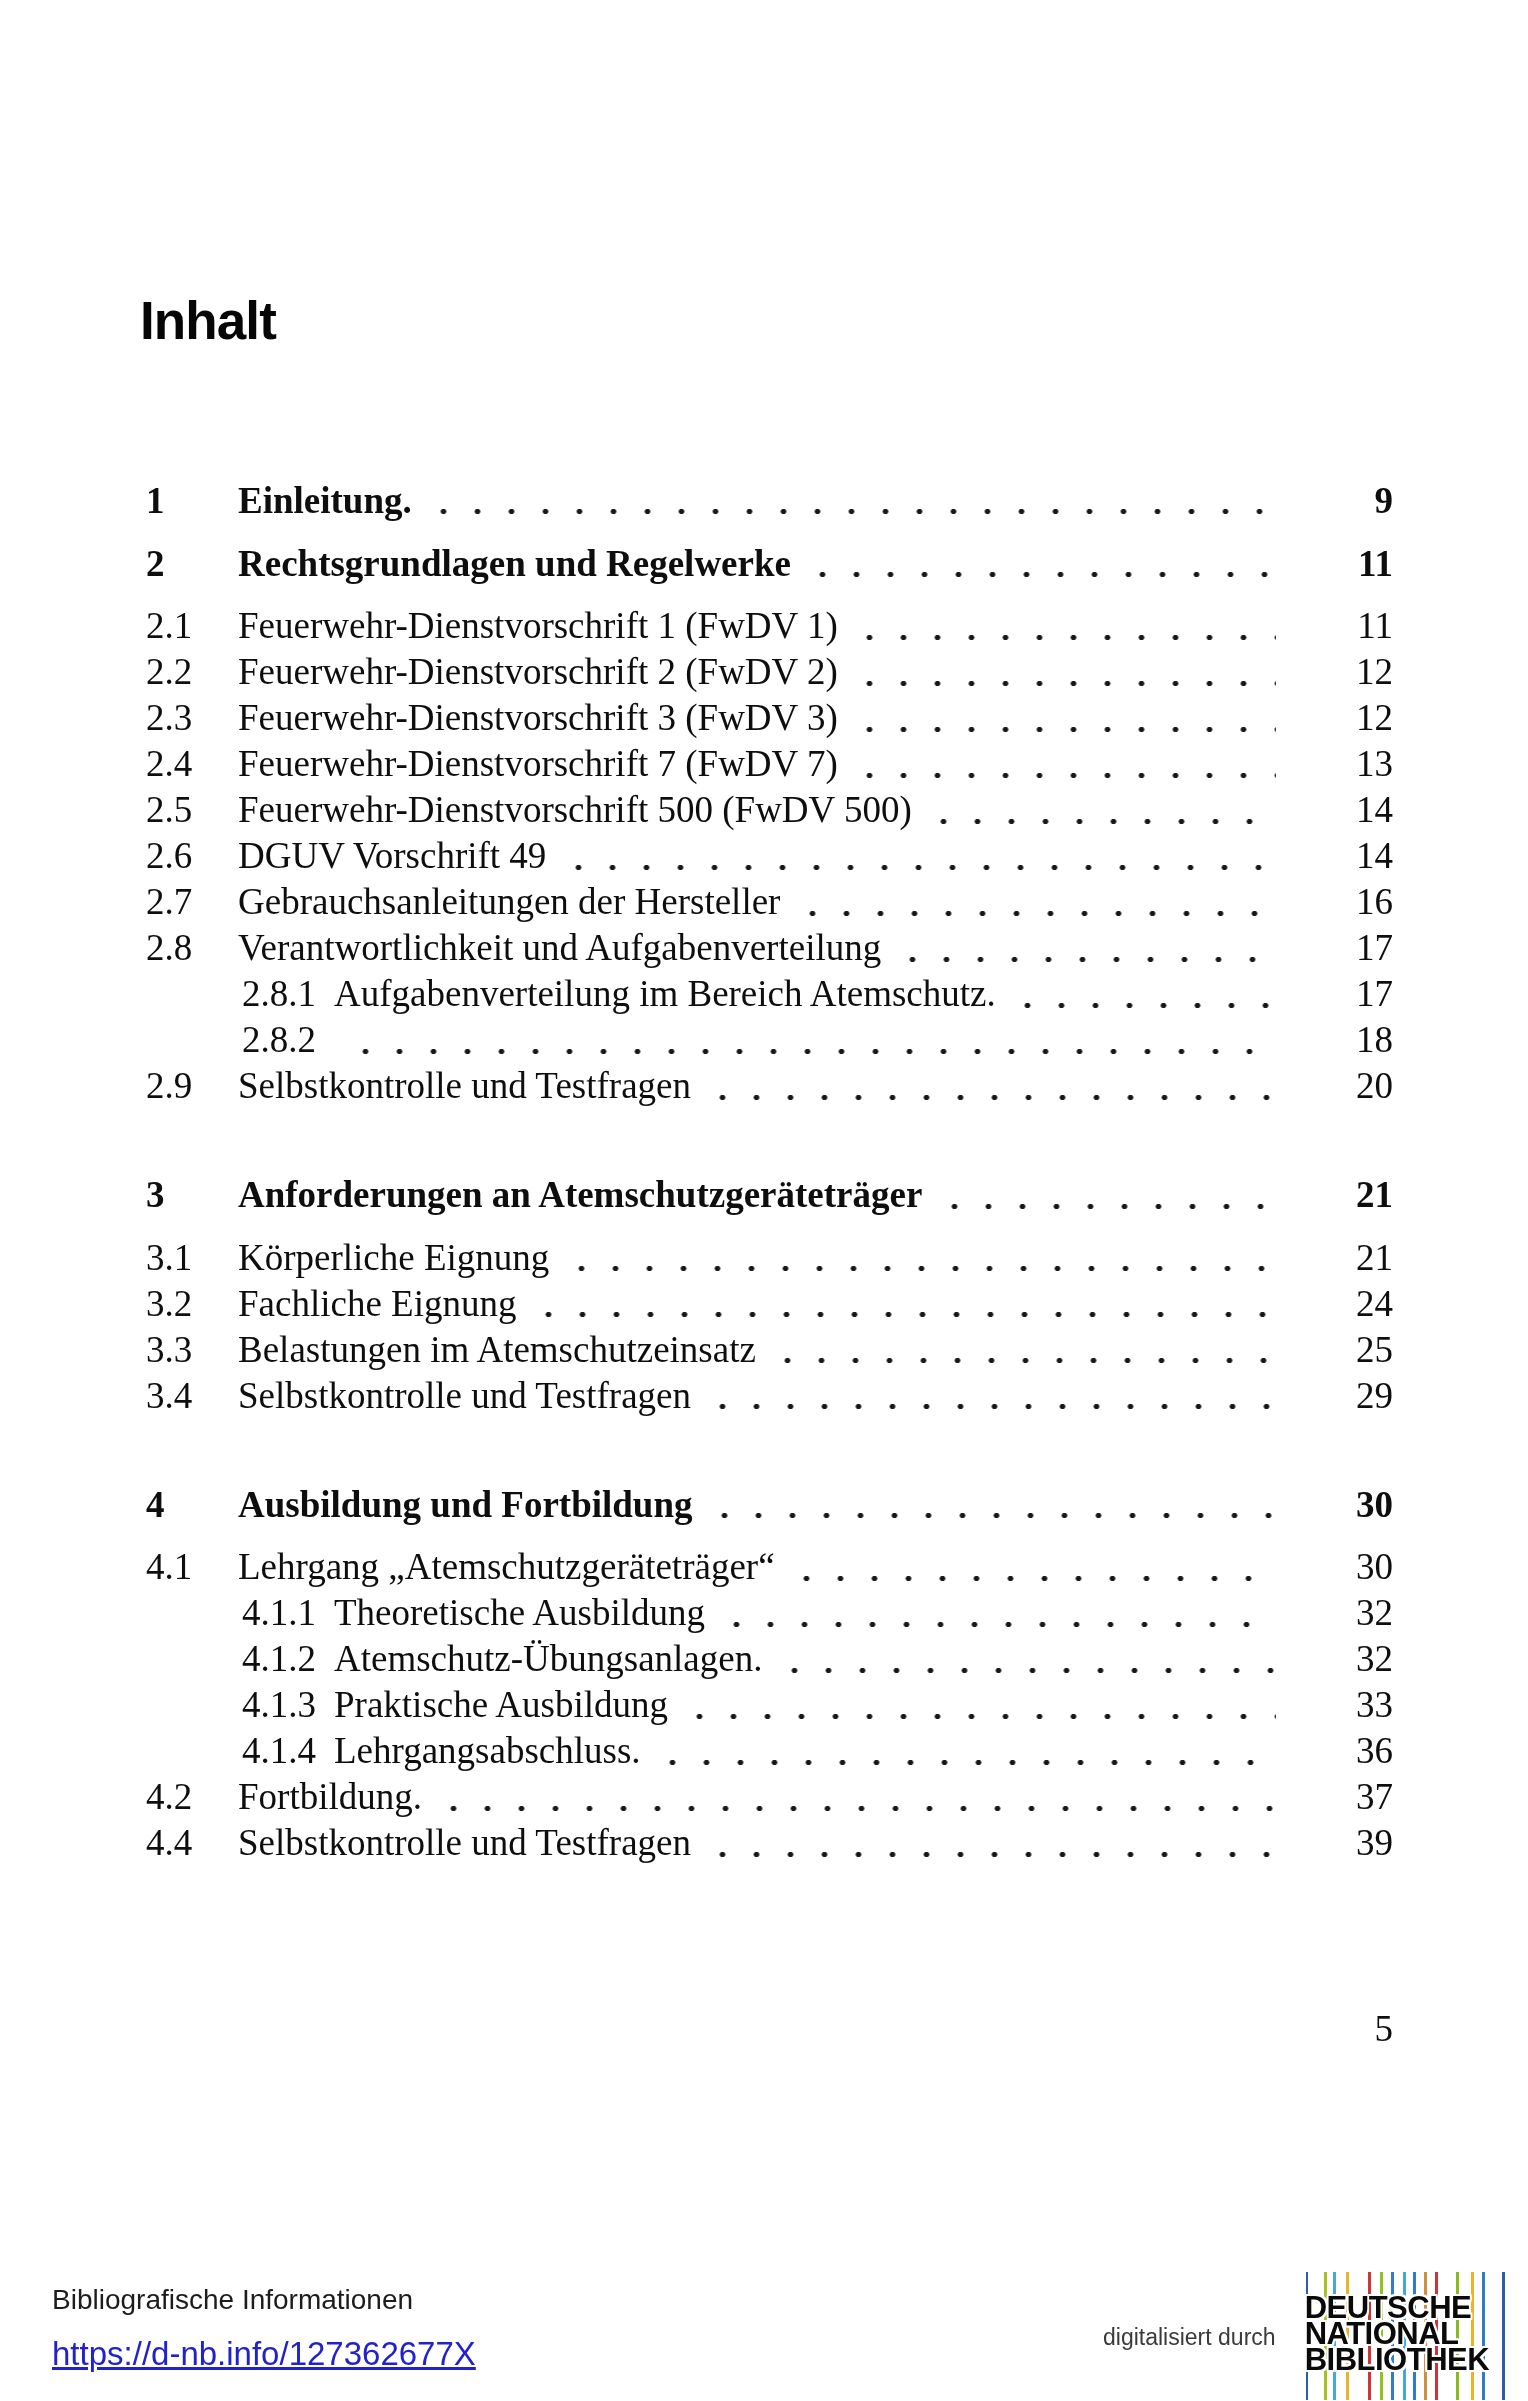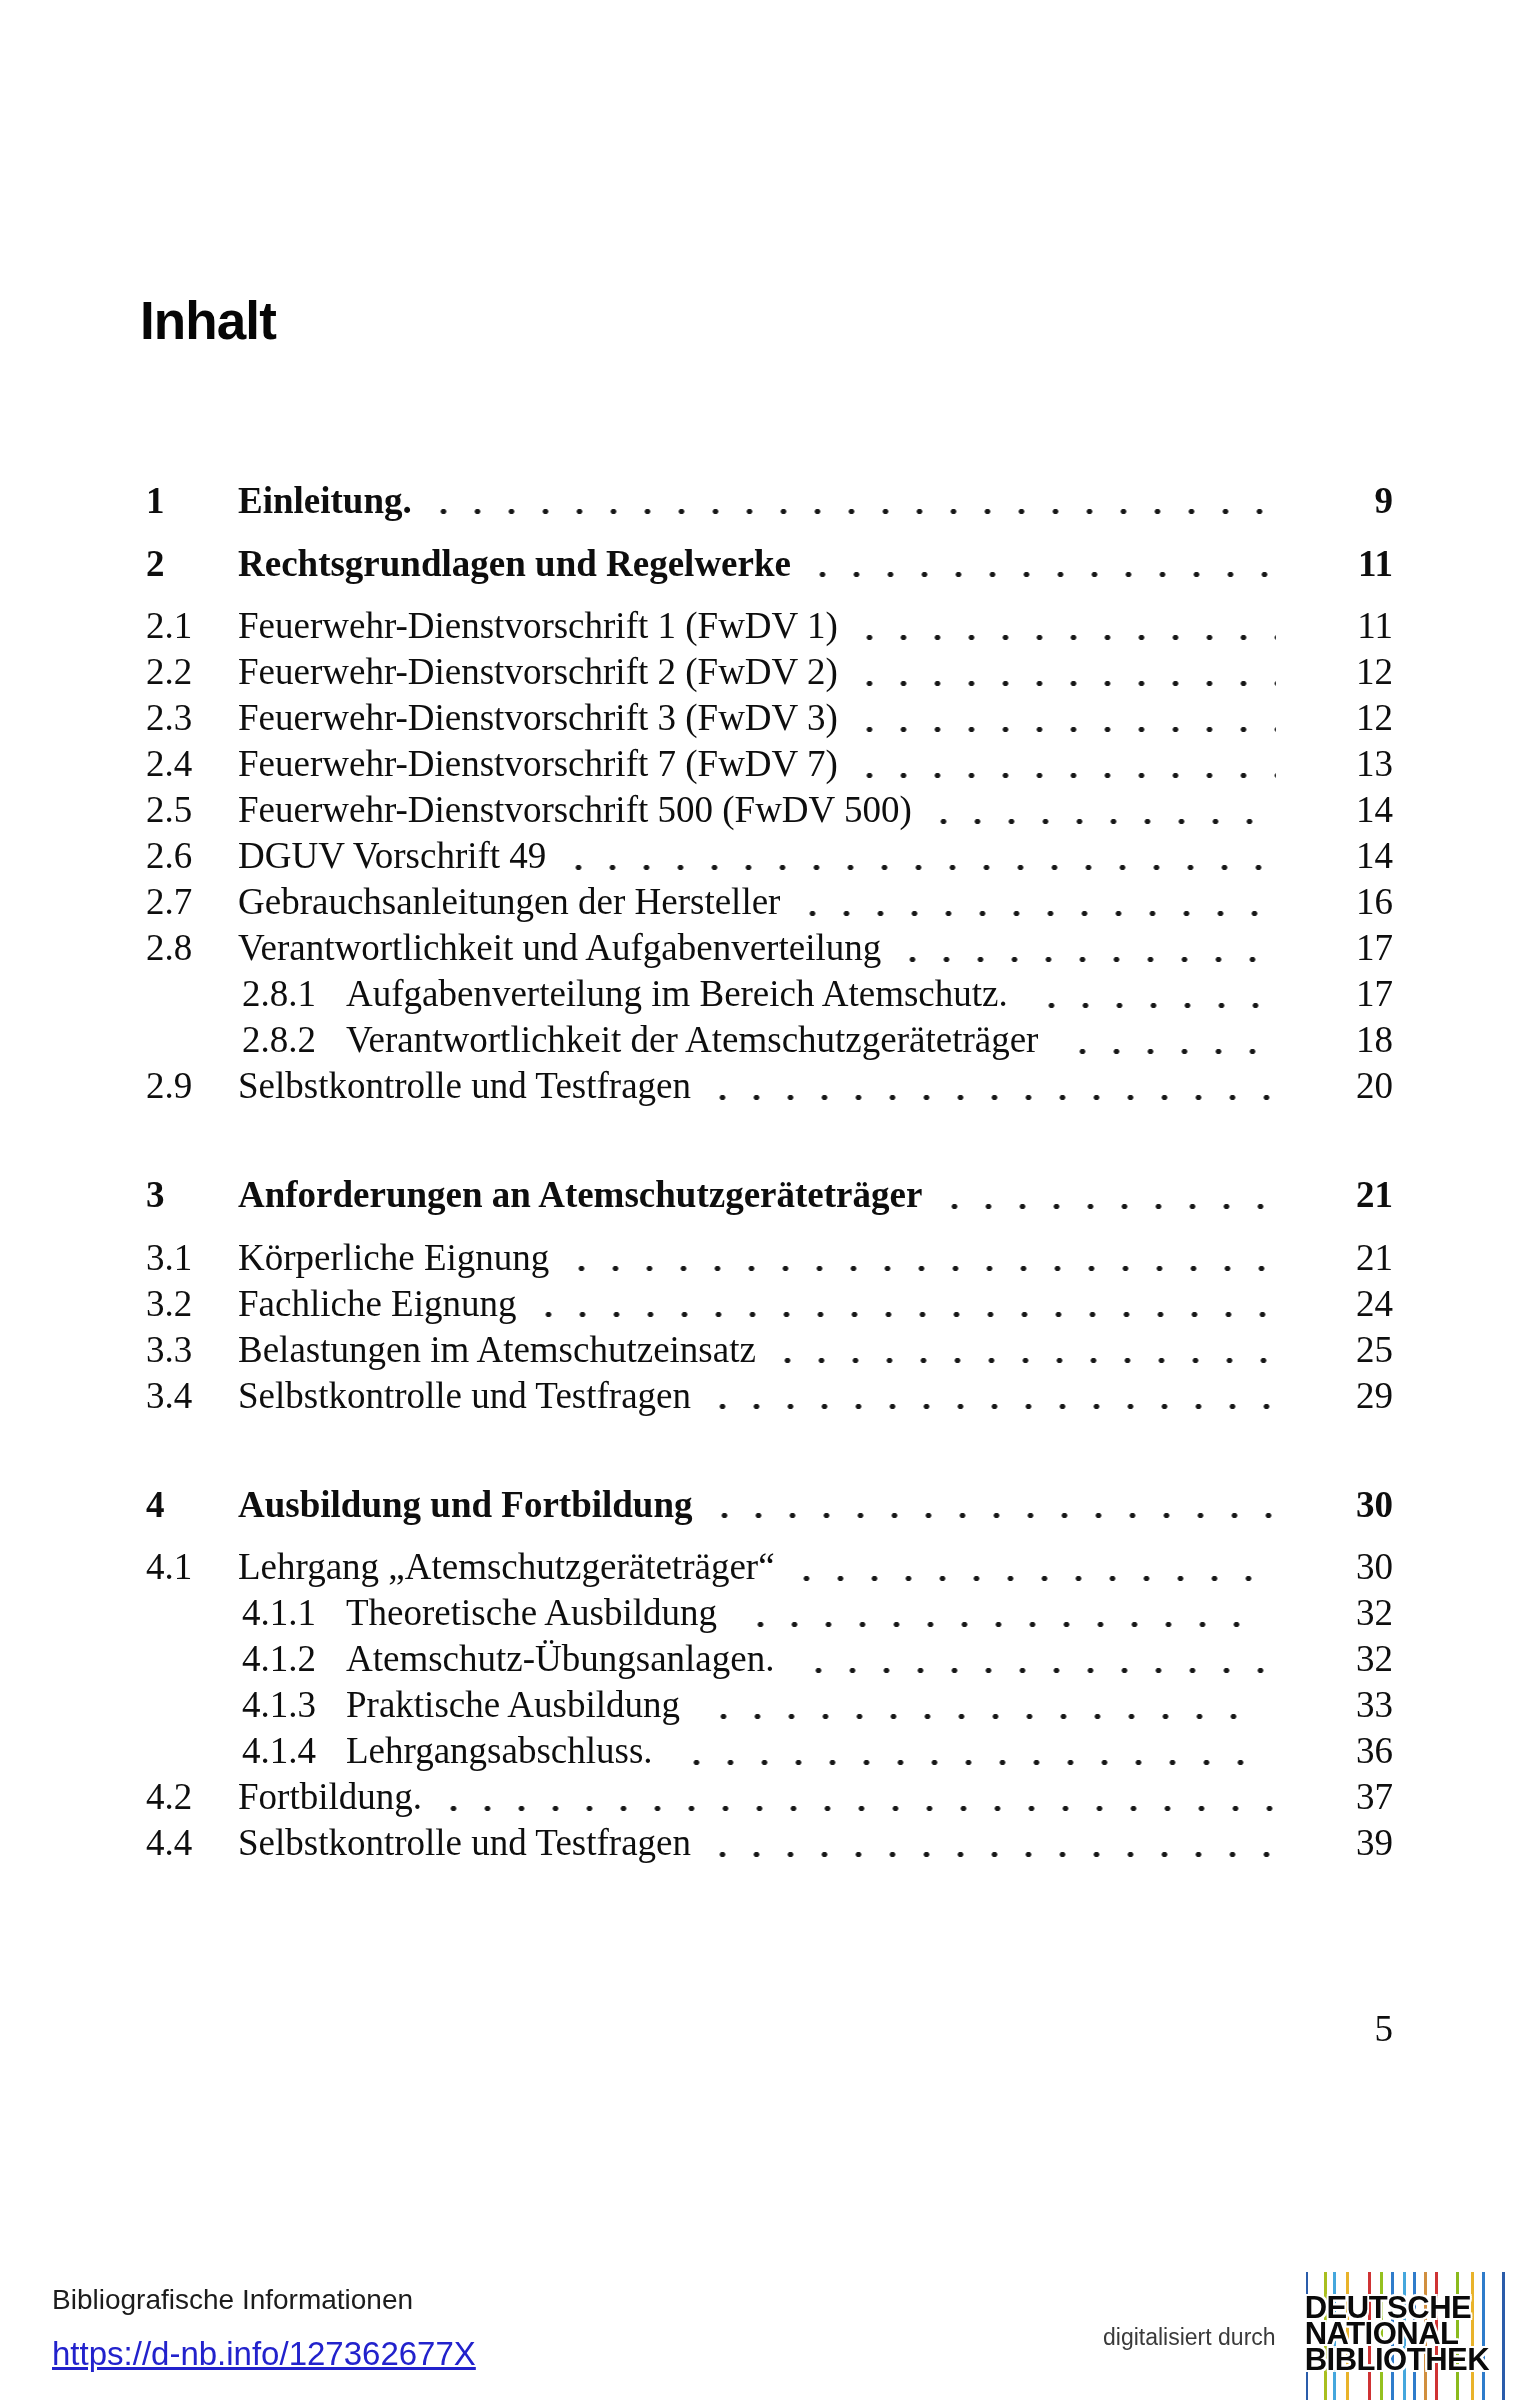--- a/index.html
+++ b/index.html
@@ -22,21 +22,21 @@
     position:absolute;left:146px;top:478px;width:1247px;
   }
   .toc-row{
     display:flex;align-items:baseline;
     font-size:37px;line-height:46px;height:46px;
     white-space:nowrap;
   }
   .toc-row.heading{font-weight:bold;}
   .toc-row.gap-heading{margin-top:63px;}
   .toc-row.gap-sub{margin-top:16.6px;}
-  .toc-row.lvl3{padding-left:96px;gap:12px;}
+  .toc-row.lvl3{padding-left:96px;}
   .toc-num{flex:0 0 92px;}
   .toc-title{flex:0 0 auto;}
   .toc-leader{
     flex:1 1 auto;align-self:stretch;
     margin-left:9.2px;min-width:28px;
     background-image:radial-gradient(circle,#161616 2.4px,transparent 3.1px);
     background-size:34px 9.2px;
     background-repeat:repeat-x;
     background-position:left 5.5px bottom 7.4px;
   }
@@ -150,21 +150,20 @@
       <span class="toc-page">17</span>
     </div>
       <div class="toc-row lvl3">
       <span class="toc-num">2.8.1</span>
       <span class="toc-title">Aufgabenverteilung im Bereich Atemschutz.</span>
       <span class="toc-leader"></span>
       <span class="toc-page">17</span>
     </div>
       <div class="toc-row lvl3">
       <span class="toc-num">2.8.2</span>
-      <span class="toc-title">Verantwortlichkeit der Atemschutzgeräteträger</span>
       <span class="toc-leader"></span>
       <span class="toc-page">18</span>
     </div>
       <div class="toc-row lvl2">
       <span class="toc-num">2.9</span>
       <span class="toc-title">Selbstkontrolle und Testfragen</span>
       <span class="toc-leader"></span>
       <span class="toc-page">20</span>
     </div>
       <div class="toc-row lvl1 heading gap-heading">

